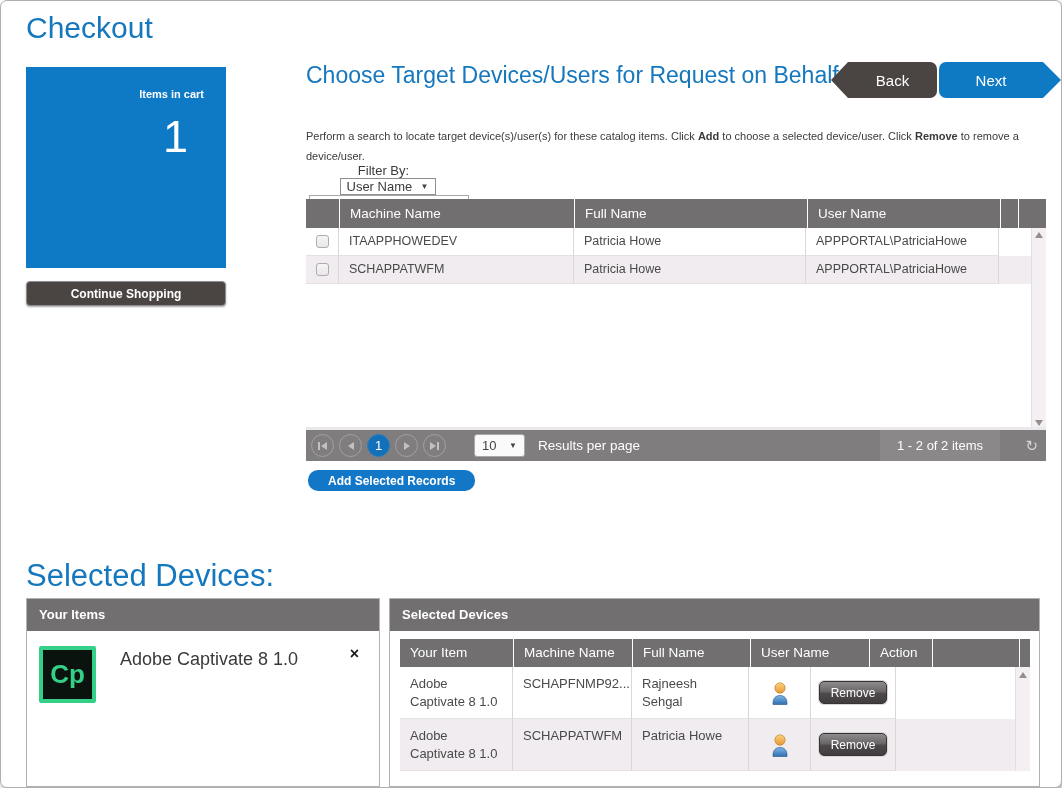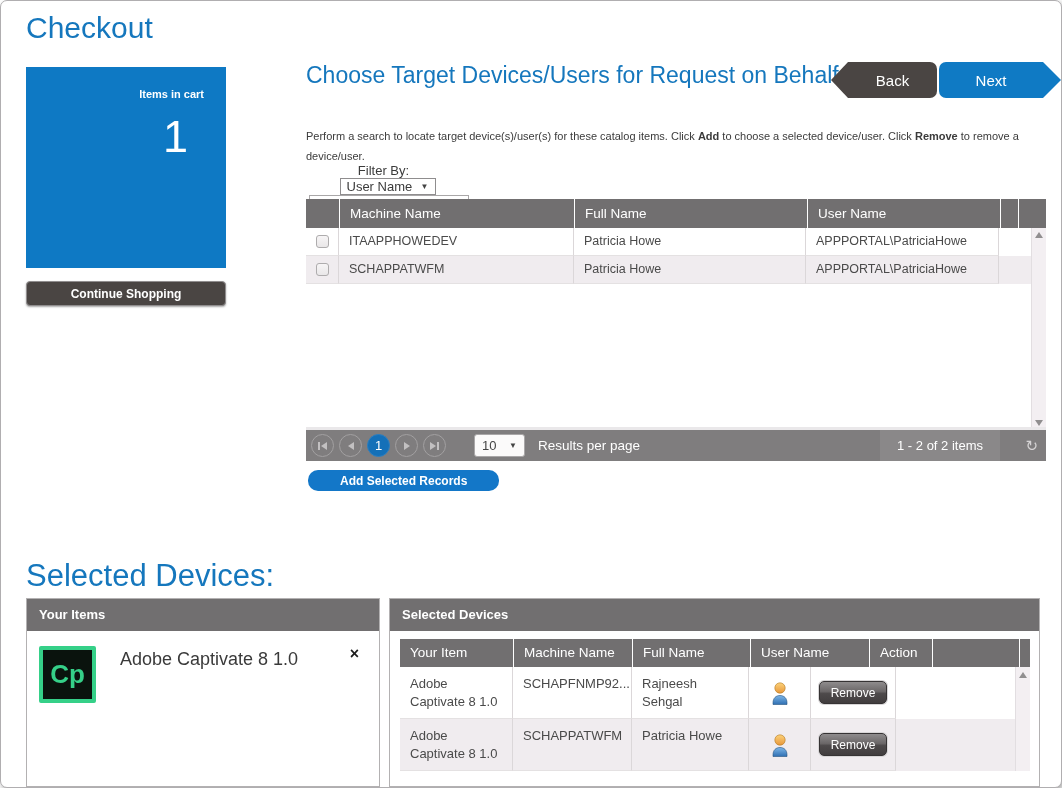--- a/index.html
+++ b/index.html
@@ -78,21 +78,21 @@
   .pg-btn .bar { width:2px; height:8px; background:#c2c0c1; }
   .pg-current { background:#1470b8; border-color:#2d7fc0; color:#fff; font-size:13px; }
   .page-size { margin-left:28px; width:51px; height:23px; background:#fbfafa; border:1px solid #a9a7a8;
       border-radius:3px; display:flex; align-items:center; justify-content:space-between; padding:0 7px;
       font-size:13px; color:#444; cursor:pointer; }
   .results-label { margin-left:13px; color:#fff; font-size:13.5px; }
   .items-count { position:absolute; right:46px; top:0; height:31px; background:#8a8889; color:#fff;
       font-size:13px; display:flex; align-items:center; padding:0 17px; }
   .refresh { position:absolute; right:8px; color:#d5d3d4; font-size:15px; cursor:pointer; }
 
-  .add-selected-btn { left:307px; top:469px; height:21px; padding:0 32px; background:#1377c8; border:none;
+  .add-selected-btn { left:307px; top:469px; height:21px; padding:0 20px; background:#1377c8; border:none;
       border-radius:10px; color:#fff; font-size:12px; font-weight:bold; cursor:pointer; position:absolute; }
 
   
   .sd-heading { left:25px; top:557px; font-size:31px; color:#1577bd; }
 
   .pane { position:absolute; top:597px; height:189px; border:1px solid #b3b1b2; background:#fff; overflow:hidden; }
   .pane-left { left:25px; width:354px; }
   .pane-right { left:388px; width:651px; }
   .pane-header { height:32px; background:#716f70; color:#fff; font-size:13px; font-weight:bold;
       line-height:32px; padding-left:12px; }

